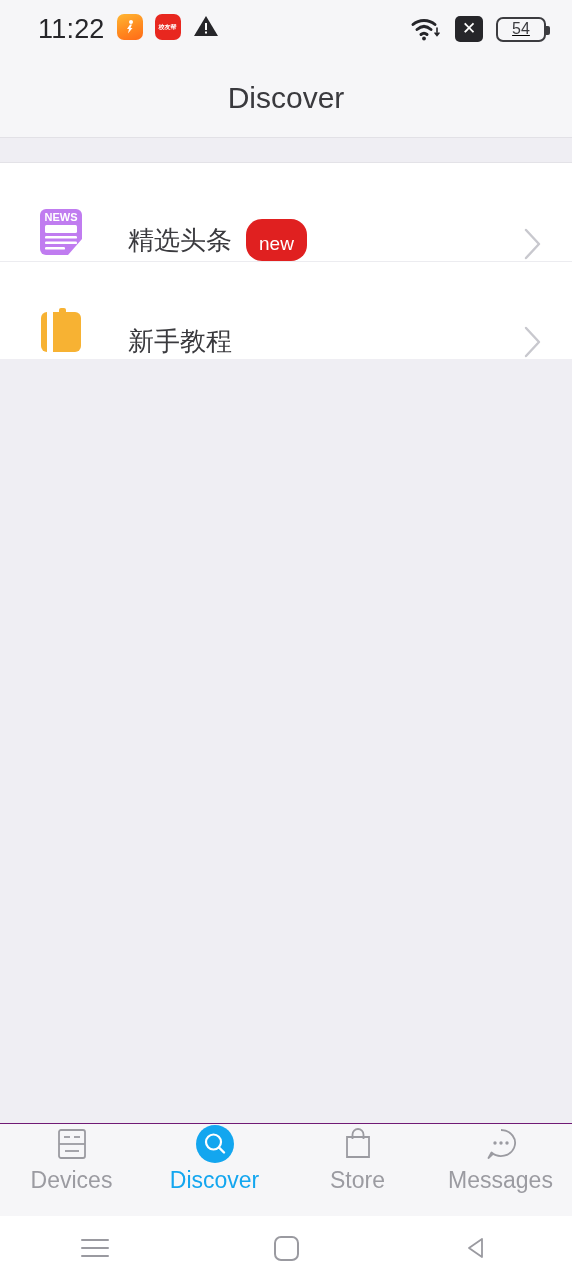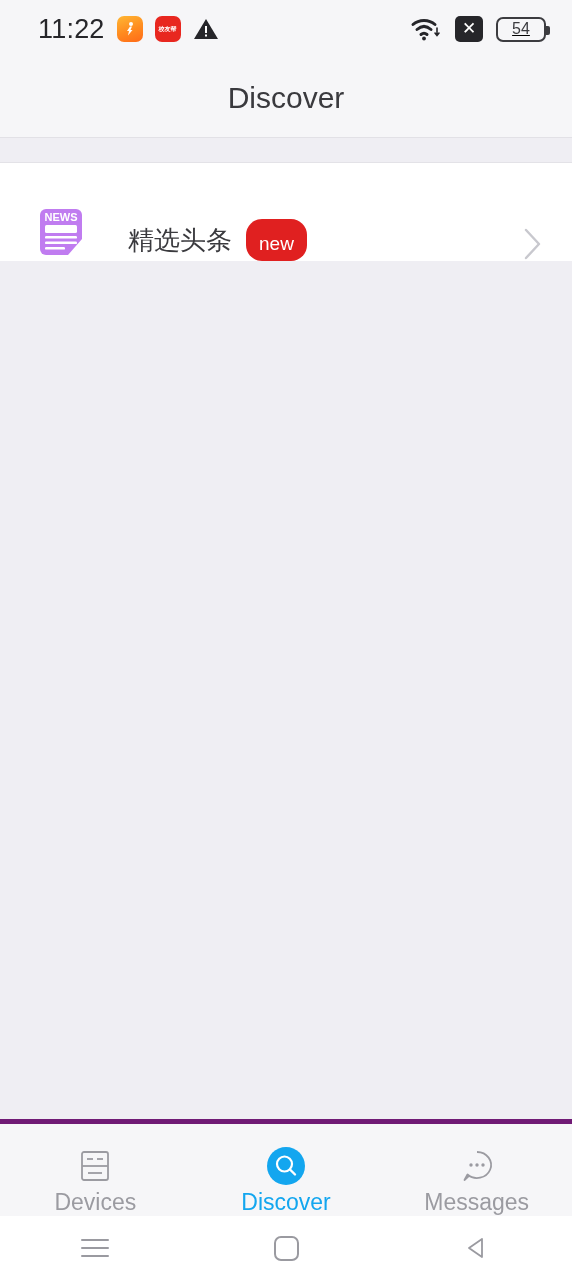--- a/index.html
+++ b/index.html
@@ -26,21 +26,20 @@
   .statusbar {
     height: 58px;
     background: #f6f6f8;
     display: flex;
     align-items: center;
     padding: 0 26px 0 38px;
     box-sizing: border-box;
   }
   .status-left {
     display: flex;
-    align-items: center;
     gap: 12px;
     flex: 1;
   }
   .status-time {
     font-size: 27px;
     color: #26262a;
     letter-spacing: 0.2px;
     font-family: "Liberation Sans", sans-serif;
   }
   .status-right {
@@ -193,23 +192,23 @@
   }
   .filler {
     flex: 1;
     background: #efeef3;
   }
 
   
   .tabbar {
     height: 92px;
     background: #f6f6f8;
-    border-top: 5px solid #701a75;
-    display: flex;
-    align-items: flex-end;
+    border-top: 1px solid #701a75;
+    display: flex;
+    align-items: flex-start;
   }
   .tab {
     flex: 1;
     display: flex;
     flex-direction: column;
     align-items: center;
     justify-content: center;
     gap: 3px;
   }
   .tab-ico {
@@ -324,20 +323,35 @@
       </div>
       <div class="row-mid">
         <span class="row-label">精选头条</span>
         <span class="badge">new</span>
       </div>
       <svg class="chev" viewBox="0 0 22 34">
         <path d="M4 3 L17 17 L4 31" stroke="#c8c8ce" stroke-width="2.4" fill="none" stroke-linecap="round" stroke-linejoin="round"></path>
       </svg>
     </div>
 
+    <div class="row">
+      <div class="row-icon">
+        <svg width="58" height="58" viewBox="0 0 58 58">
+          <rect x="9" y="11" width="40" height="40" rx="6" fill="#f7b233"></rect>
+          <rect x="15" y="11" width="6" height="40" fill="#ffffff"></rect>
+          <rect x="27" y="7" width="7" height="8" rx="2" fill="#f7b233"></rect>
+        </svg>
+      </div>
+      <div class="row-mid">
+        <span class="row-label">新手教程</span>
+      </div>
+      <svg class="chev" viewBox="0 0 22 34">
+        <path d="M4 3 L17 17 L4 31" stroke="#c8c8ce" stroke-width="2.4" fill="none" stroke-linecap="round" stroke-linejoin="round"></path>
+      </svg>
+    </div>
 
   </div>
 
   <div class="filler"></div>
 
   <div class="tabbar">
 
     <div class="tab">
       <div class="tab-ico">
         <svg width="38" height="34" viewBox="0 0 38 34">
@@ -355,20 +369,29 @@
       <div class="tab-ico">
         <svg width="40" height="40" viewBox="0 0 40 40">
           <circle cx="20" cy="20" r="19" fill="#13a6ef"></circle>
           <circle cx="18.5" cy="18" r="7.5" stroke="#ffffff" stroke-width="2.2" fill="none"></circle>
           <line x1="24" y1="23.5" x2="29" y2="28.5" stroke="#ffffff" stroke-width="2.4" stroke-linecap="round"></line>
         </svg>
       </div>
       <div class="tab-label">Discover</div>
     </div>
 
+    <div class="tab">
+      <div class="tab-ico">
+        <svg width="38" height="36" viewBox="0 0 38 36">
+          <path d="M8 11 L30 11 L30 31 L8 31 Z" stroke="#9b9ba1" stroke-width="1.8" fill="none"></path>
+          <path d="M13.5 13 L13.5 8.5 A5.5 5.5 0 0 1 24.5 8.5 L24.5 13" stroke="#9b9ba1" stroke-width="1.8" fill="none"></path>
+        </svg>
+      </div>
+      <div class="tab-label">Store</div>
+    </div>
 
     <div class="tab">
       <div class="tab-ico">
         <svg width="40" height="38" viewBox="0 0 40 38">
           <path d="M20 5 A14 13 0 1 1 10.5 27.5 L7.5 33 L12 28.8" stroke="#9b9ba1" stroke-width="1.8" fill="none" stroke-linejoin="round"></path>
           <circle cx="14" cy="18" r="1.7" fill="#9b9ba1"></circle>
           <circle cx="20" cy="18" r="1.7" fill="#9b9ba1"></circle>
           <circle cx="26" cy="18" r="1.7" fill="#9b9ba1"></circle>
         </svg>
       </div>

